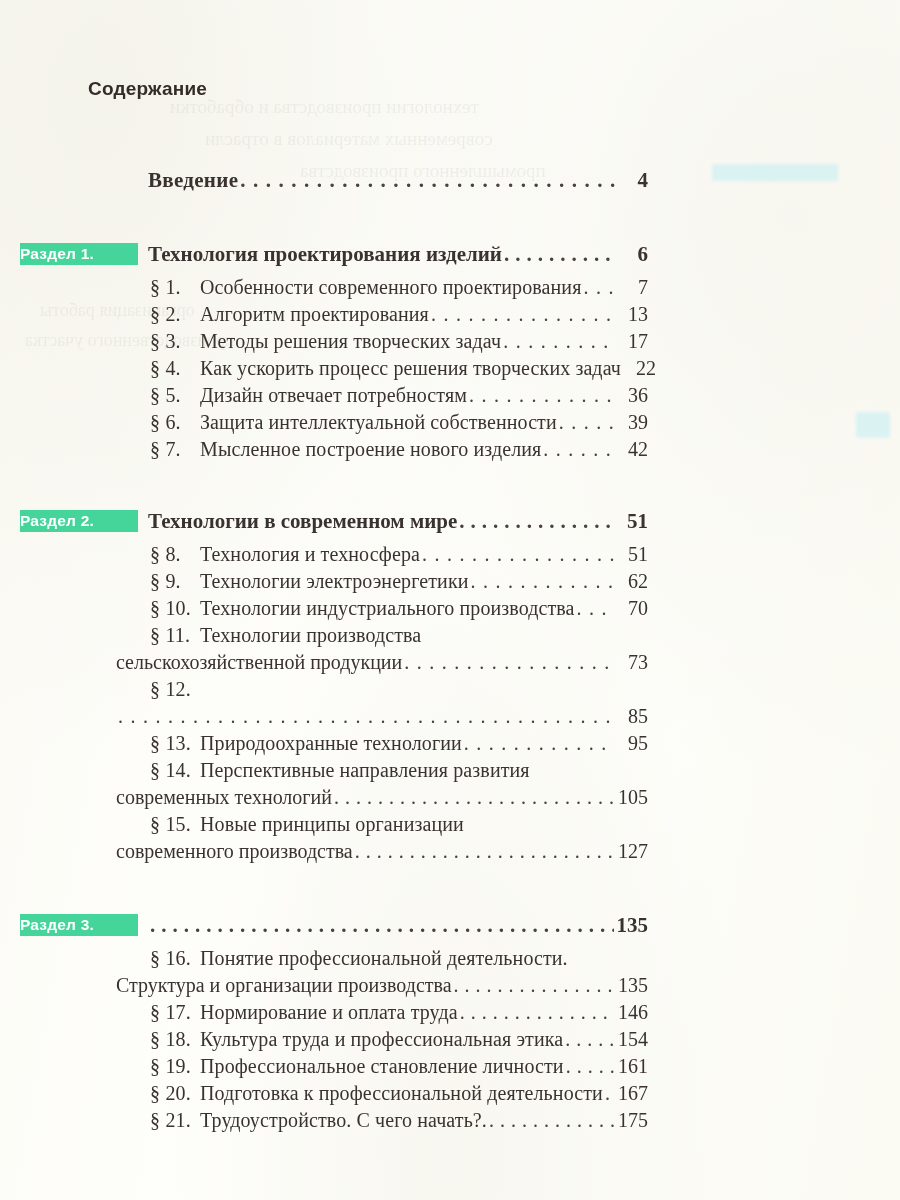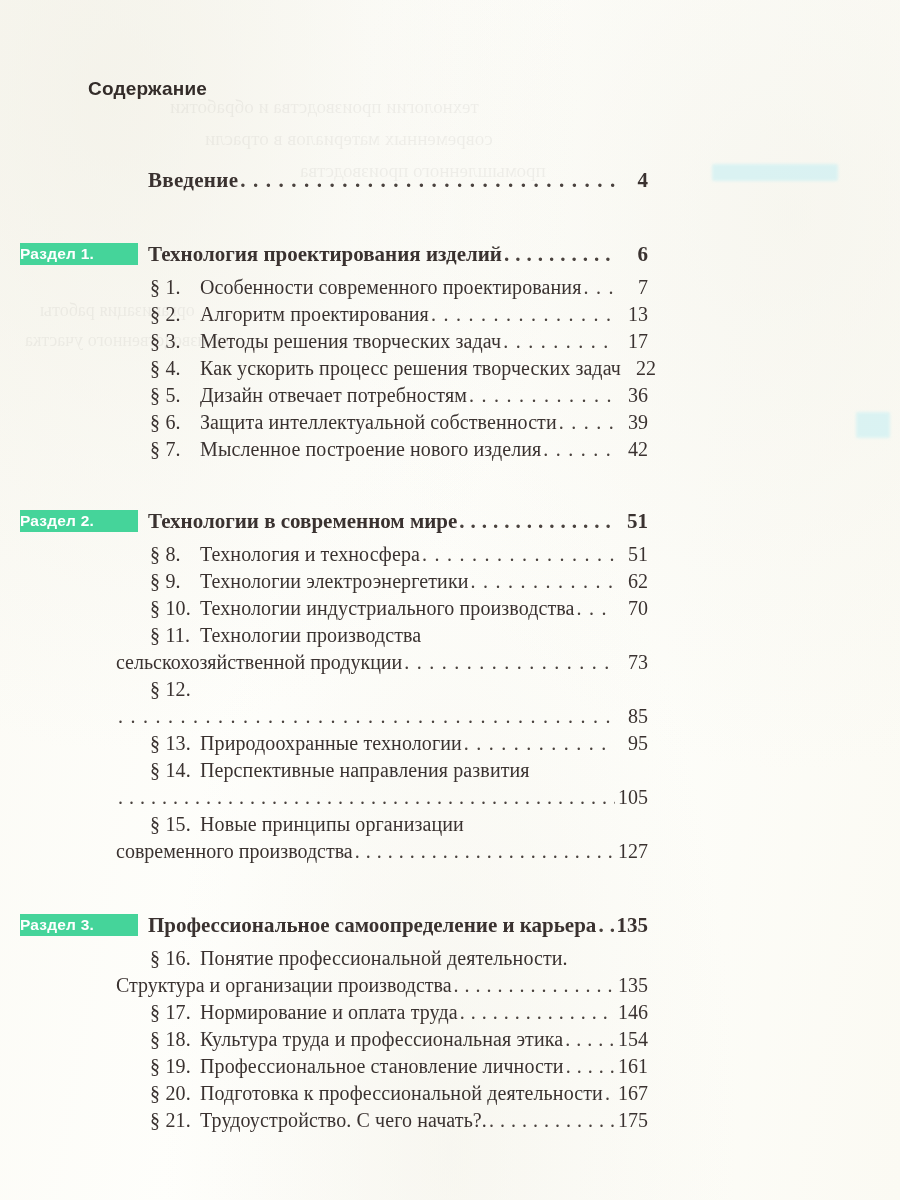--- a/index.html
+++ b/index.html
@@ -323,41 +323,41 @@
             <span class="dots">............................................................</span>
             <span class="pg">95</span>
           </div>
         </div>
         <div class="row para-row">
           <span class="sign">§ 14.</span>
           <span class="label">Перспективные направления развития</span>
         </div>
         <div class="row cont-row">
           <div class="lead-wrap">
+            <span class="label">современных технологий</span>
             <span class="dots dots-tight">............................................................</span>
             <span class="pg">105</span>
           </div>
         </div>
         <div class="row para-row">
           <span class="sign">§ 15.</span>
           <span class="label">Новые принципы организации</span>
         </div>
         <div class="row cont-row">
           <div class="lead-wrap">
             <span class="label">современного производства</span>
             <span class="dots dots-tight">............................................................</span>
             <span class="pg">127</span>
           </div>
         </div>
       </div>
       <div class="section-gap-2"></div>
       <div class="section">
         <div class="row sec-head">
           <div class="lead-wrap">
-            <span class="label">Профессиональное самоопределение и карьера</span>
             <span class="dots dots-tight">............................................................</span>
             <span class="pg">135</span>
           </div>
           <span class="sec-badge">Раздел 3.</span>
         </div>
         <div class="row para-row">
           <span class="sign">§ 16.</span>
           <span class="label">Понятие профессиональной деятельности.</span>
         </div>
         <div class="row cont-row">

